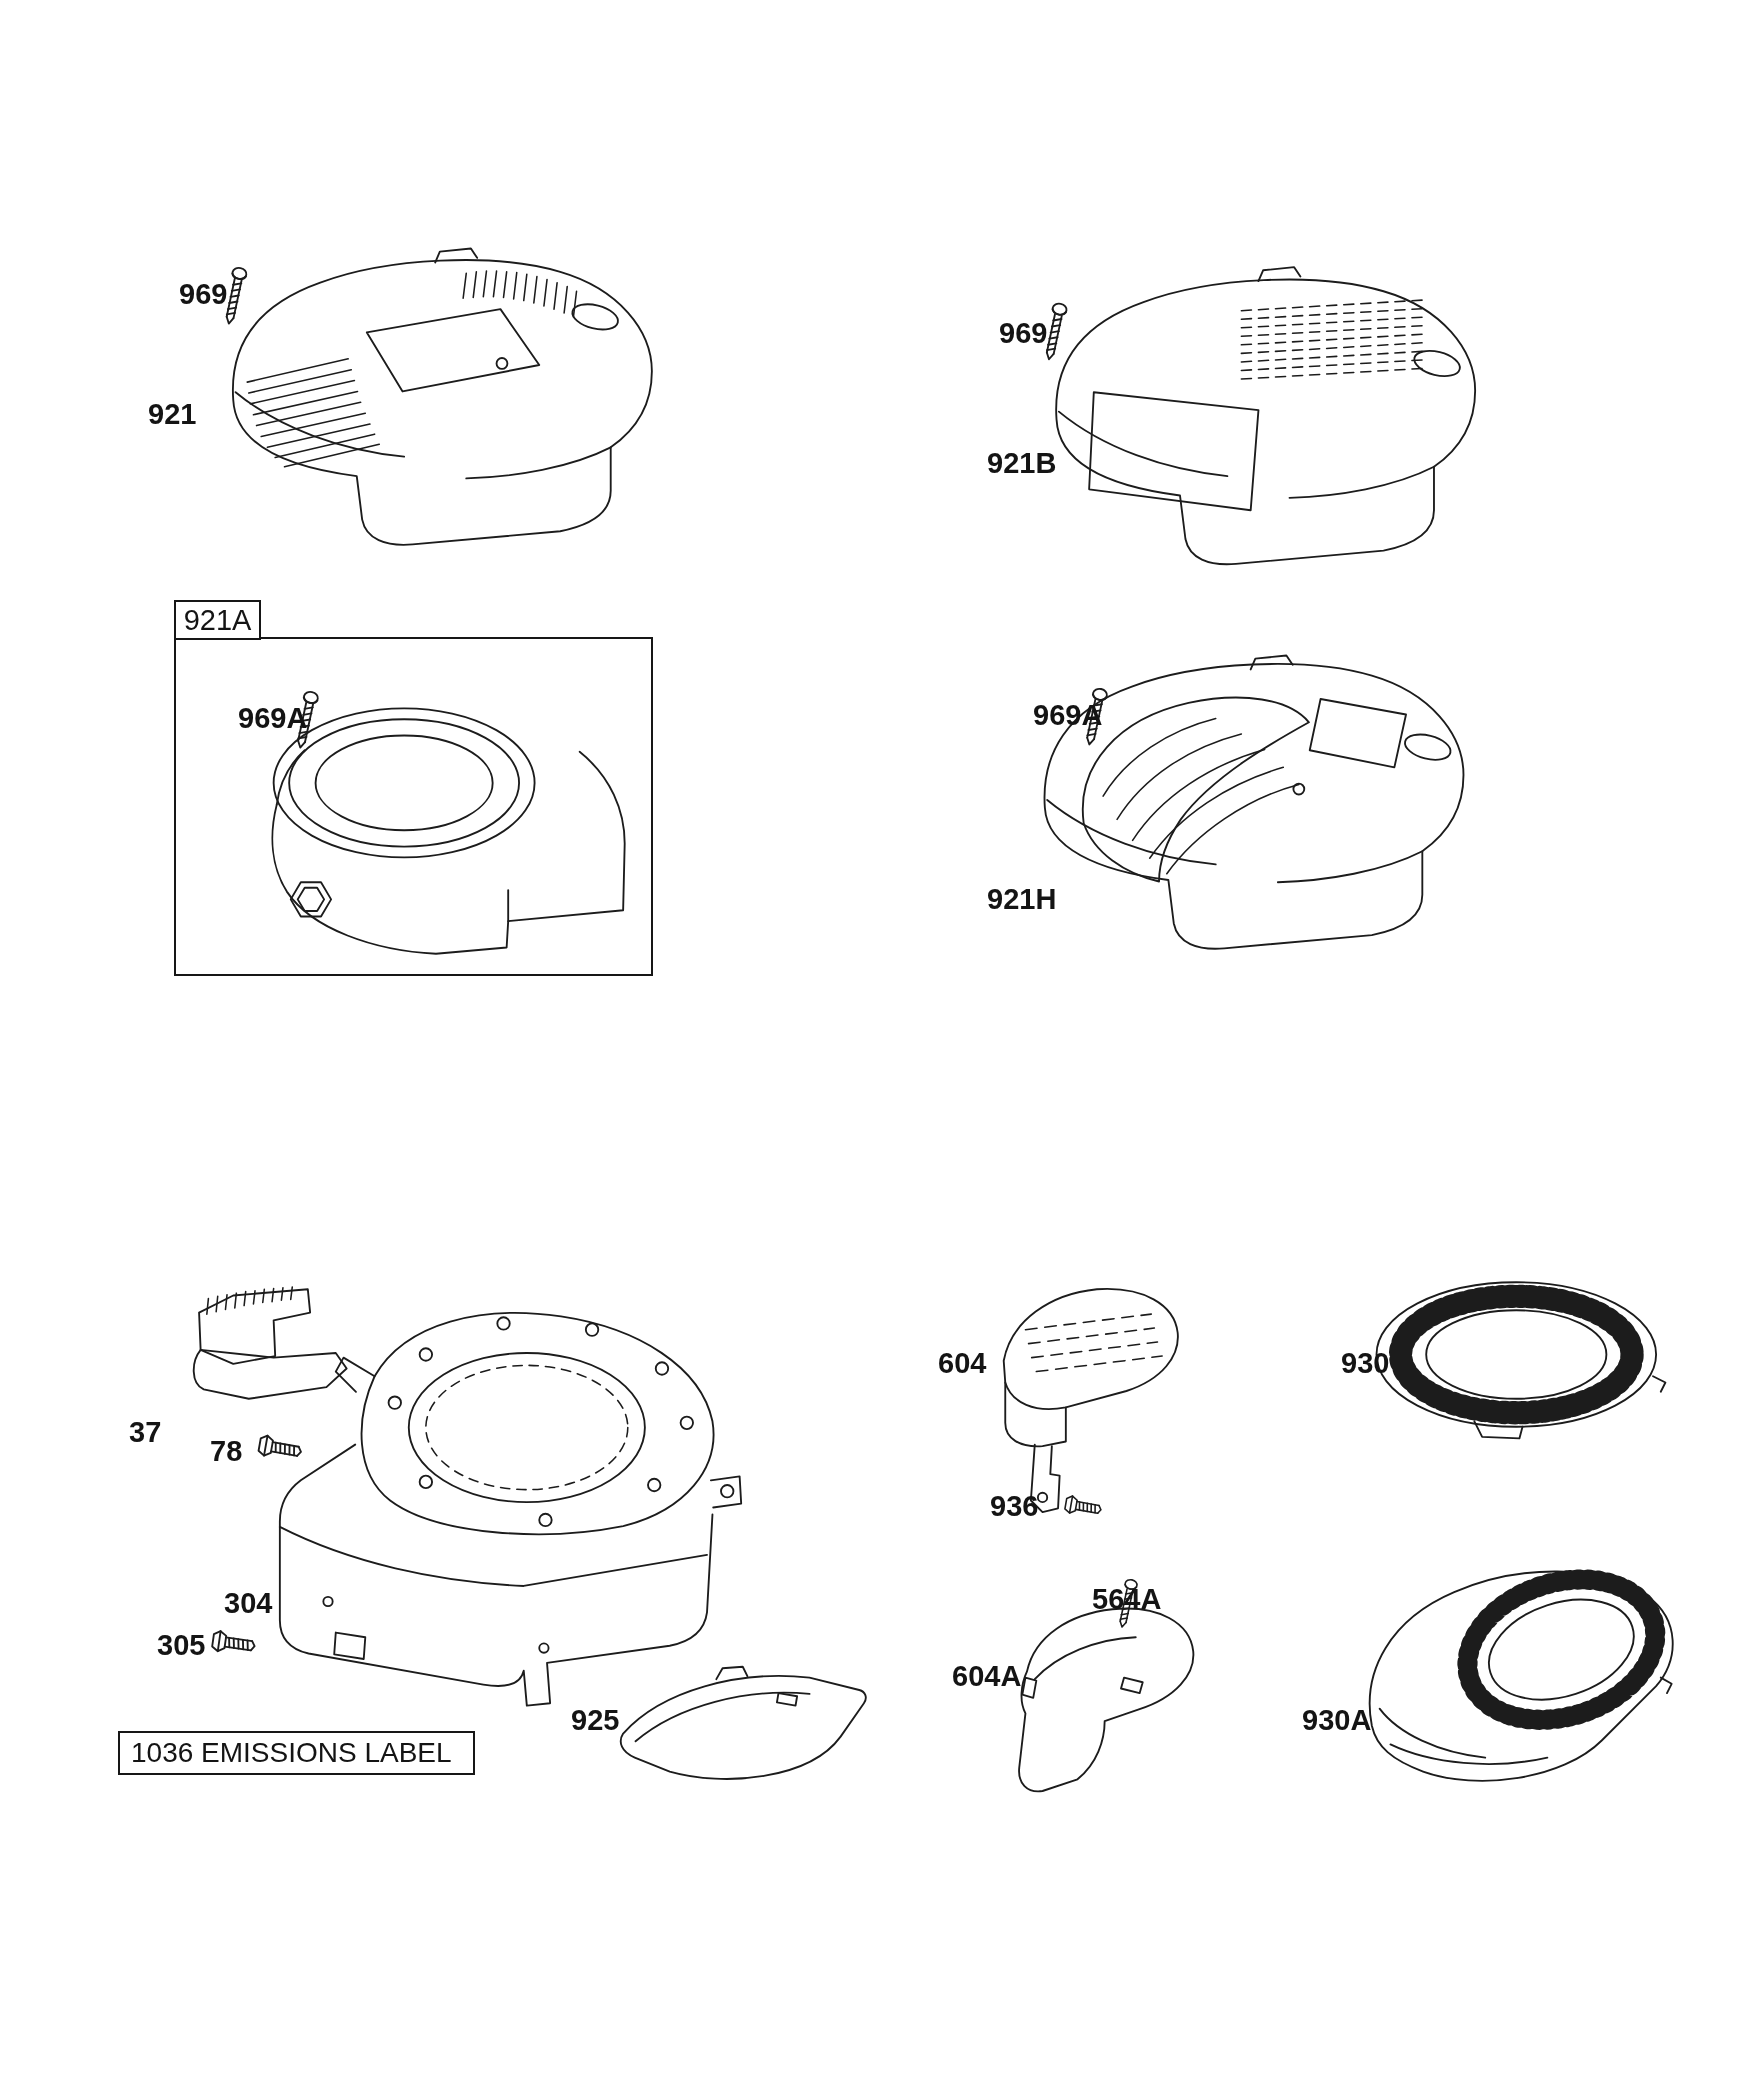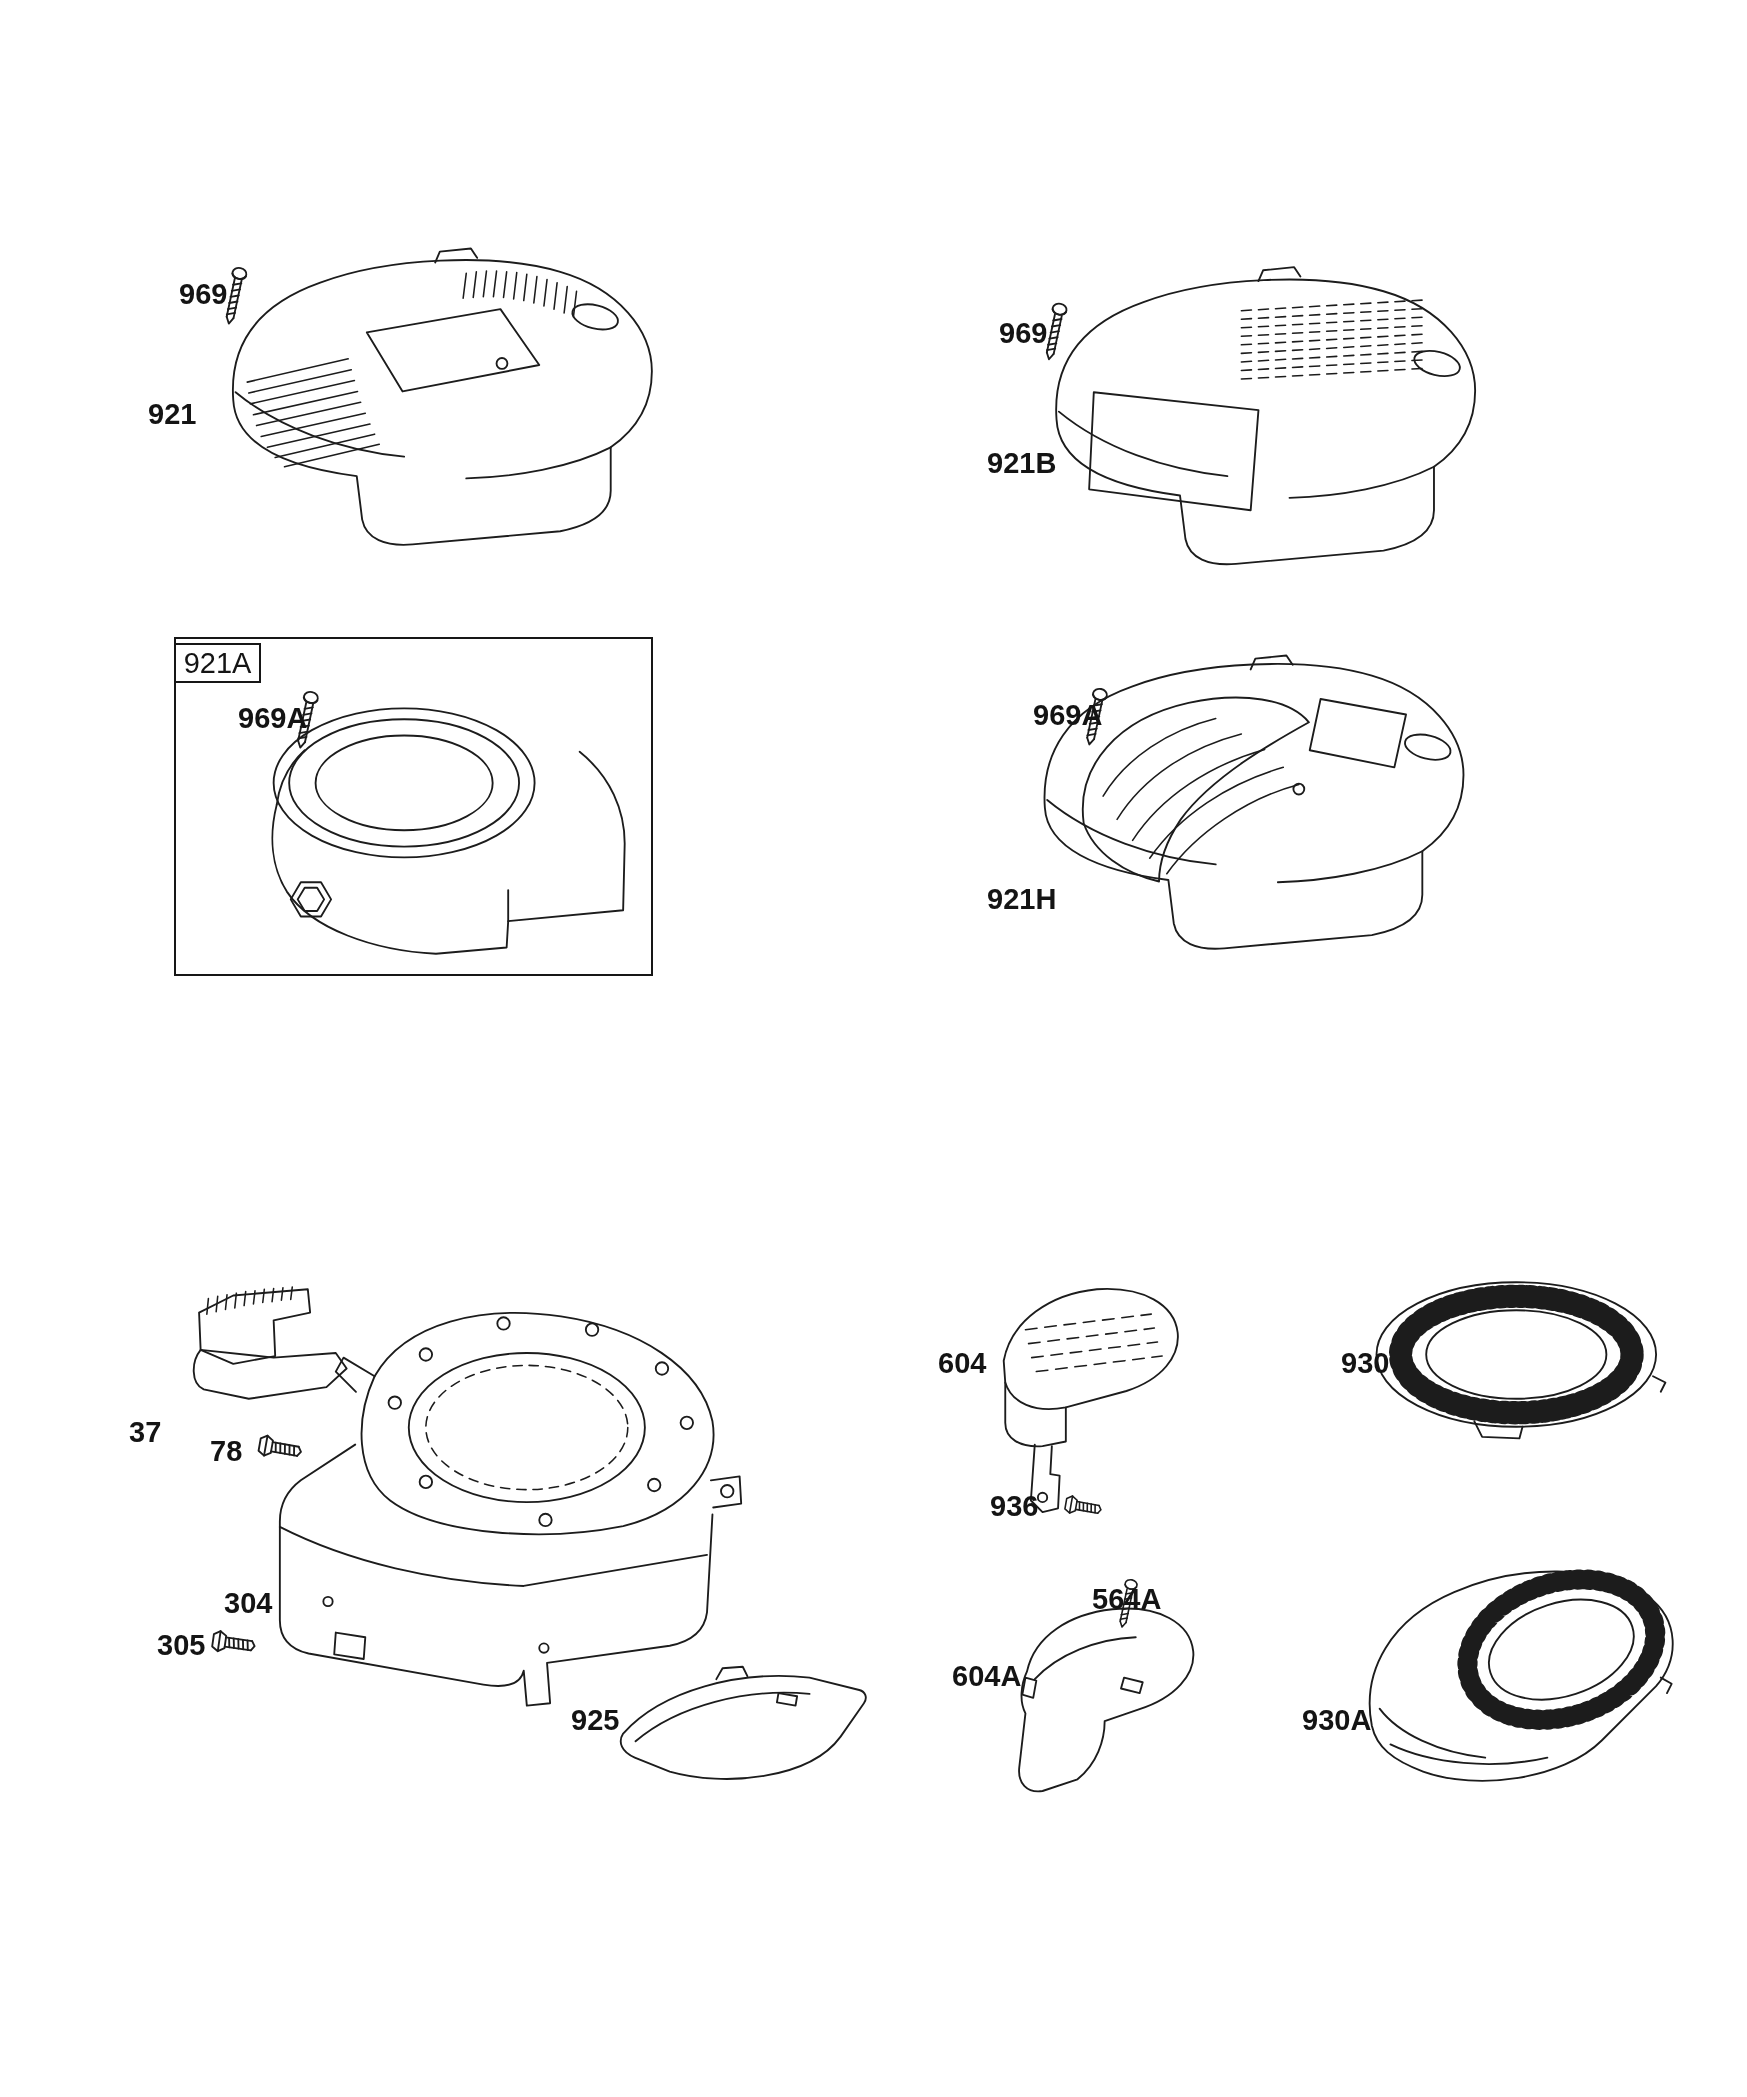--- a/index.html
+++ b/index.html
@@ -182,22 +182,23 @@
       <path d="M1766,2222 C1752,2150 1792,2084 1872,2050 C1952,2015 2062,2012 2122,2056 C2162,2086 2162,2136 2132,2171 L2062,2241 C2012,2291 1902,2306 1832,2281 C1792,2266 1772,2249 1766,2222 Z"></path>
       <ellipse cx="2010" cy="2124" rx="124" ry="86" transform="rotate(-18 2010 2124)" style="stroke-width:26px; stroke-dasharray:4 9"></ellipse>
       <ellipse cx="2010" cy="2124" rx="96" ry="60" transform="rotate(-18 2010 2124)" style="fill:#ffffff"></ellipse>
       <path d="M1790,2246 C1842,2271 1922,2279 1992,2263"></path>
       <path d="M1776,2200 C1800,2232 1852,2257 1912,2263"></path>
       <path d="M2138,2160 L2152,2168 L2146,2180"></path>
     </g>
   </svg>
 
   <div class="bordered-box" style="left:174px; top:637px; width:479px; height:339px;"></div>
-  <div class="bordered-box group-label" style="left:174px; top:643px; width:87px; height:40px;">921A</div>
-
+  <div class="bordered-box group-label" style="left:174px; top:600px; width:87px; height:40px;">921A</div>
+
+  <div class="bordered-box emissions" style="left:118px; top:1731px; width:357px; height:44px;">1036 EMISSIONS LABEL</div>
 
   <span class="callout" style="left:179px; top:280px;">969</span>
   <span class="callout" style="left:148px; top:400px;">921</span>
   <span class="callout" style="left:999px; top:319px;">969</span>
   <span class="callout" style="left:987px; top:449px;">921B</span>
   <span class="callout" style="left:238px; top:704px;">969A</span>
   <span class="callout" style="left:1033px; top:701px;">969A</span>
   <span class="callout" style="left:987px; top:885px;">921H</span>
   <span class="callout" style="left:129px; top:1394px;margin-top:24px;">37</span>
   <span class="callout" style="left:210px; top:1437px;">78</span>

